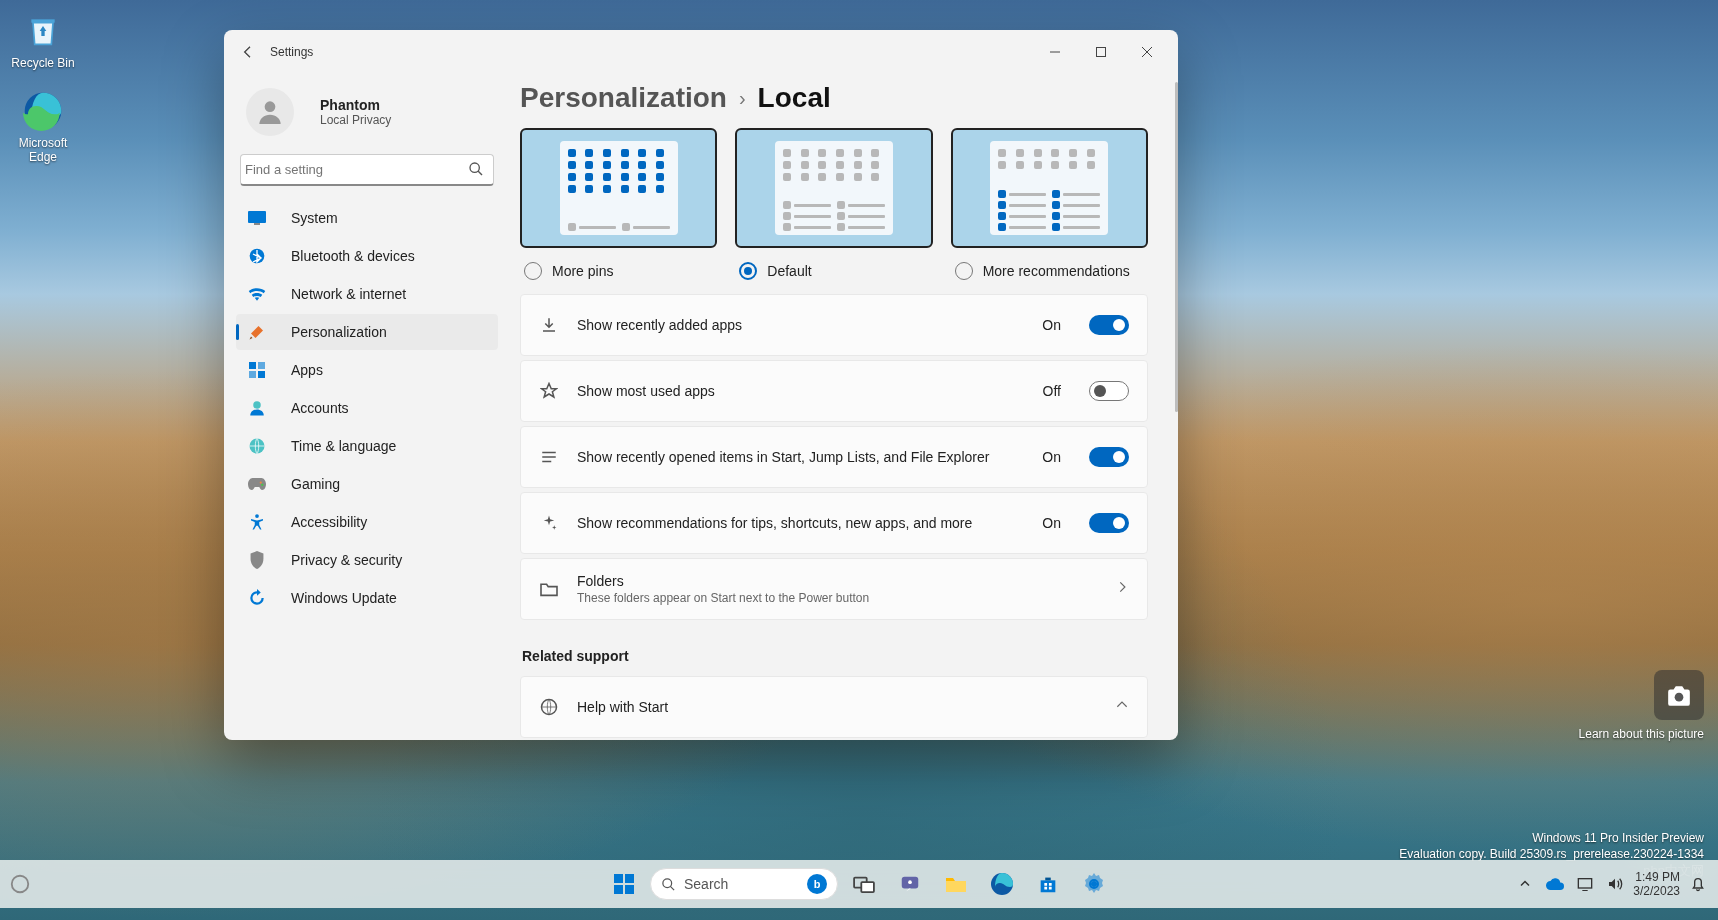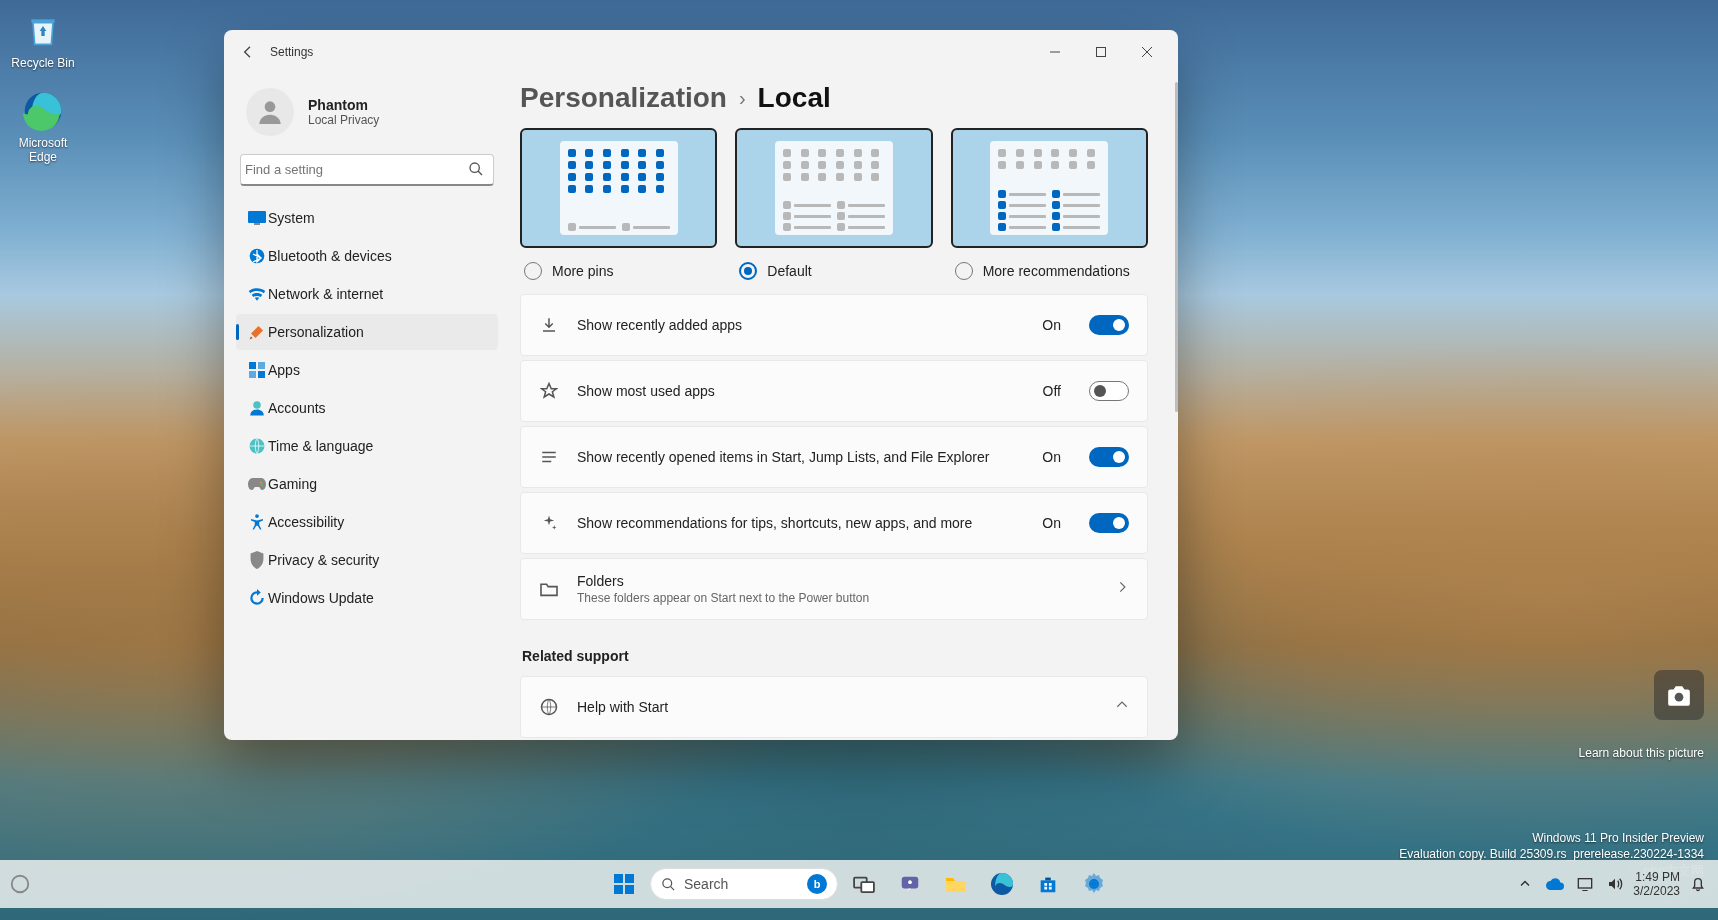--- a/index.html
+++ b/index.html
@@ -19,29 +19,29 @@
   .titlebar { height:44px; display:flex; align-items:center; padding:0 8px; }
   .back-btn { width:32px; height:32px; display:flex; align-items:center; justify-content:center; color:#444; border-radius:4px; }
   .titlebar-title { font-size:12px; color:#333; margin-left:6px; }
   .win-controls { margin-left:auto; display:flex; }
   .win-btn { width:46px; height:32px; display:flex; align-items:center; justify-content:center; color:#444; }
   
   .window-body { flex:1; display:flex; min-height:0; }
   
   
   .sidebar { width:286px; padding:0 12px 12px 12px; display:flex; flex-direction:column; overflow-y:auto; }
-  .user-row { display:flex; align-items:center; gap:14px; padding:14px 10px 18px 10px; }
+  .user-row { display:flex; align-items:center; gap:26px; padding:14px 10px 18px 10px; }
   .avatar { width:48px; height:48px; border-radius:50%; background:#e8e8e8; display:flex; align-items:center; justify-content:center; color:#888; }
   .user-name { font-size:14px; font-weight:600; color:#222; }
   .user-sub { font-size:12px; color:#555; }
   .search { position:relative; margin:0 4px 14px 4px; }
   .search input { width:100%; height:32px; border:1px solid #ccc; border-bottom:2px solid #888; border-radius:4px; padding:0 36px 0 4px; font-size:13px; background:#fff; }
   .search .sico { position:absolute; right:10px; top:7px; color:#555; }
   .nav { display:flex; flex-direction:column; gap:2px; }
-  .nav-item { display:flex; align-items:center; gap:2px; height:36px; padding:0 12px; border-radius:4px; font-size:14px; color:#222; cursor:pointer; position:relative; }
+  .nav-item { display:flex; align-items:center; gap:25px; height:36px; padding:0 12px; border-radius:4px; font-size:14px; color:#222; cursor:pointer; position:relative; }
   .nav-item.active { background:#eaeaea; }
   .nav-item.active::before { content:""; position:absolute; left:0; top:10px; bottom:10px; width:3px; background:#0067c0; border-radius:2px; }
   .nav-ico { width:18px; height:18px; display:flex; align-items:center; justify-content:center; }
   
   
   .content { flex:1; padding:8px 30px 0 10px; overflow-y:auto; position:relative; }
   .content::-webkit-scrollbar { width:4px; }
   .content::-webkit-scrollbar-thumb { background:#bbb; border-radius:2px; }
   .breadcrumb { display:flex; align-items:center; gap:12px; margin-bottom:14px; }
   .bc-parent { font-size:28px; font-weight:600; color:#555; }
@@ -87,21 +87,21 @@
   .tb-center { position:absolute; left:50%; transform:translateX(-50%); display:flex; align-items:center; gap:6px; }
   .tb-ico { width:40px; height:40px; display:flex; align-items:center; justify-content:center; border-radius:4px; cursor:pointer; }
   .tb-search { display:flex; align-items:center; gap:8px; height:32px; width:188px; background:#fff; border:1px solid #ddd; border-radius:16px; padding:0 10px; font-size:14px; color:#555; }
   .tb-search .bing { width:20px; height:20px; border-radius:50%; background:#0078d4; display:flex; align-items:center; justify-content:center; color:#fff; font-size:11px; font-weight:bold; }
   .tb-right { margin-left:auto; display:flex; align-items:center; gap:6px; padding-right:8px; color:#333; font-size:12px; }
   .tray-ico { width:24px; height:28px; display:flex; align-items:center; justify-content:center; }
   .clock { text-align:right; line-height:1.2; font-size:12px; }
   
   
   .camera-widget { position:absolute; right:14px; bottom:200px; width:50px; height:50px; background:rgba(50,50,50,0.55); border-radius:8px; display:flex; align-items:center; justify-content:center; color:#fff; }
-  .learn-about { position:absolute; right:14px; bottom:160px; color:#fff; font-size:12px; text-align:right; text-shadow:0 1px 2px rgba(0,0,0,0.6); }
+  .learn-about { position:absolute; right:14px; bottom:179px; color:#fff; font-size:12px; text-align:right; text-shadow:0 1px 2px rgba(0,0,0,0.6); }
   .watermark { position:absolute; right:14px; bottom:58px; color:#fff; font-size:12px; text-align:right; text-shadow:0 1px 2px rgba(0,0,0,0.6); line-height:1.35; }
   .php-wm { position:absolute; right:14px; bottom:40px; color:#fff; font-size:13px; text-shadow:0 1px 2px rgba(0,0,0,0.6); opacity:0.8; }
 </style>
 </head>
 <body>
 
 <div class="wallpaper"></div>
 
 <div class="desktop-icons">
   <div class="desktop-icon">

